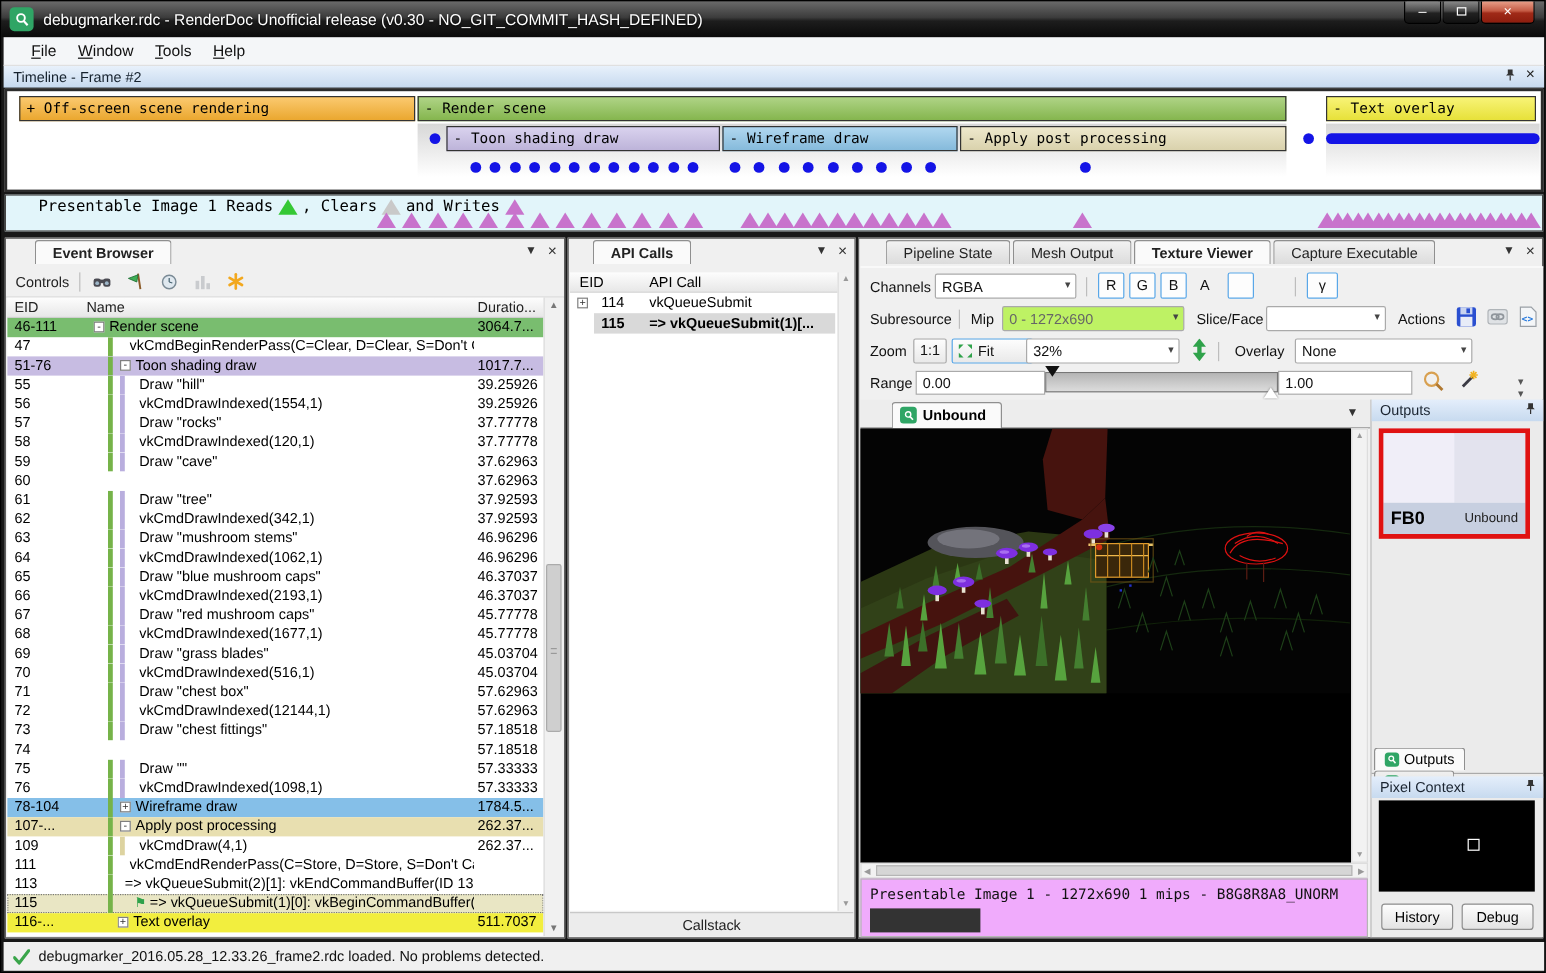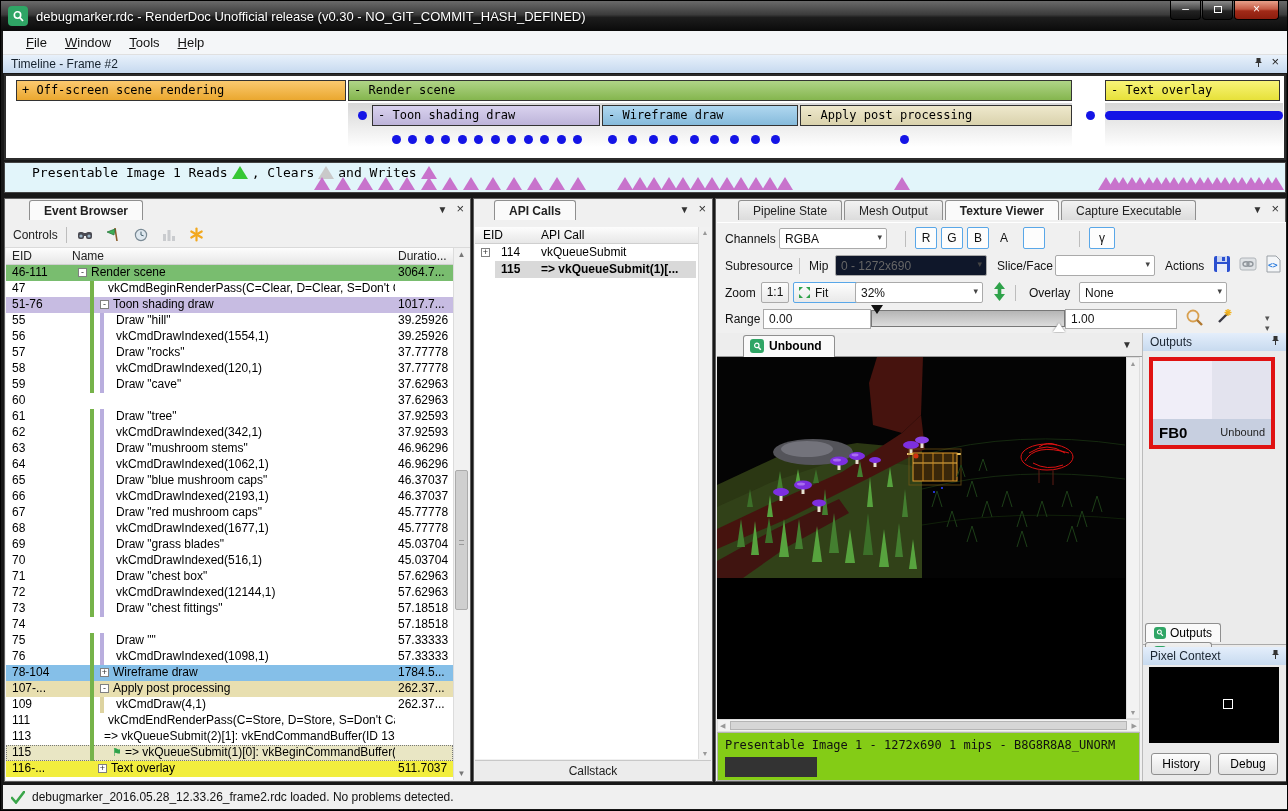--- a/index.html
+++ b/index.html
@@ -79,38 +79,38 @@
   .api-row { position:relative; height:17px; font-size:12px; padding-top:1px; }
   .api-row .sel { position:absolute; left:20px; right:2px; top:0; bottom:0; background:#d9d9d9; }
   .api-scroll { position:absolute; top:28px; right:1px; bottom:22px; width:13px; background:#f1f1f1; border-left:1px solid #ddd; }
   .api-callstack { position:absolute; left:1px; right:1px; bottom:1px; height:20px; background:#ececec; border-top:1px solid #c8c8c8; text-align:center; font-size:12px; color:#222; padding-top:3px; }
 
   
   .rp-controls { position:absolute; left:1px; top:23px; width:569px; height:111px; background:#f0f0f0; border-top:1px solid #fff; font-size:12px; color:#111; }
   .ctl { position:absolute; white-space:nowrap; }
   .combo { position:absolute; height:21px; background:#fff; border:1px solid #aaa; border-radius:2px; font-size:12px; padding:3px 16px 0 5px; overflow:hidden; }
   .combo:after { content:"▾"; position:absolute; right:4px; top:3px; font-size:9px; color:#444; }
-  .combo.disabled { background:#0f172a; color:#666; }
+  .combo.disabled { background:#bef264; color:#666; }
   .chanbtn { position:absolute; width:22px; height:22px; border:1px solid #59a7e8; background:#fdfdfd; text-align:center; line-height:20px; font-size:12px; color:#111; border-radius:2px; }
   .chanbtn.flat { border-color:transparent; background:transparent; }
   .wheel { width:15px; height:15px; border-radius:50%; background:conic-gradient(#f00,#ff0,#0f0,#0ff,#00f,#f0f,#f00); margin:2px auto; }
   .hatchsq { width:15px; height:15px; margin:2px auto; background:repeating-linear-gradient(45deg,#b9c6d2 0 2px,#e8edf2 2px 4px); }
   .pushbtn { position:absolute; height:21px; border:1px solid #aaa; background:linear-gradient(#fdfdfd,#e9e9e9); border-radius:2px; font-size:12px; text-align:center; }
   .slider { position:absolute; height:17px; background:linear-gradient(#b5b5b5,#dcdcdc); border:1px solid #777; }
   .slider .mk-l { position:absolute; left:-1px; top:-6px; width:0; height:0; border-left:6px solid transparent; border-right:6px solid transparent; border-top:9px solid #111; }
   .slider .mk-r { position:absolute; right:-1px; bottom:-6px; width:0; height:0; border-left:6px solid transparent; border-right:6px solid transparent; border-bottom:9px solid #fff; filter:drop-shadow(0 0 1px #777); }
   .rangebox { position:absolute; height:20px; background:#fff; border:1px solid #aaa; font-size:12px; padding:2px 0 0 5px; }
 
   .tv-tabbar { position:absolute; left:1px; top:134px; width:425px; height:24px; background:#ededed; border-bottom:1px solid #9a9a9a; }
   .tv-tab { position:absolute; left:26px; top:2px; height:22px; background:#fafafa; border:1px solid #8f8f8f; border-bottom:none; border-radius:3px 3px 0 0; font-size:12px; font-weight:bold; padding:3px 12px 0 6px; display:flex; gap:5px; }
   .tv-view { position:absolute; left:1px; top:158px; width:409px; height:362px; background:#000; overflow:hidden; }
   .tv-vscroll { position:absolute; left:410px; top:158px; width:14px; height:362px; background:#f2f2f2; border:1px solid #ddd; }
   .tv-hscroll { position:absolute; left:1px; top:520px; width:423px; height:13px; background:#f2f2f2; border:1px solid #ddd; }
   .tv-hscroll .thumb { position:absolute; left:12px; right:12px; top:1px; bottom:1px; background:#d6d6d6; border:1px solid #b5b5b5; }
-  .tv-status { position:absolute; left:1px; top:533px; width:423px; height:49px; background:#84cc16; border:1px solid #b5b5b5; }
+  .tv-status { position:absolute; left:1px; top:533px; width:423px; height:49px; background:#f0abfc; border:1px solid #b5b5b5; }
   .tv-status .txt { font-family:"DejaVu Sans Mono", monospace; font-size:12px; color:#111; padding:5px 0 0 7px; white-space:nowrap; }
   .tv-status .swatch { position:absolute; left:7px; top:24px; width:92px; height:20px; background:#333; }
 
   .out-strip { position:absolute; left:426px; top:134px; width:144px; height:448px; background:#ebebeb; border-left:1px solid #bbb; }
   .mini-header { height:18px; background:linear-gradient(#e4eefb,#c7daef); font-size:12px; color:#1a2430; padding:2px 0 0 7px; position:relative; }
   .mini-header .pin { position:absolute; right:6px; top:2px; }
   .fb-tile { position:absolute; left:6px; top:24px; width:126px; height:92px; border:4px solid #e01212; background:#ededf5; }
   .fb-tile .half { position:absolute; top:0; bottom:26px; width:50%; }
   .fb-tile .h-l { left:0; background:#f0eef8; } .fb-tile .h-r { right:0; background:#e3e3ee; }
   .fb-band { position:absolute; left:0; right:0; bottom:0; height:26px; background:#c7cfe0; display:flex; align-items:center; justify-content:space-between; padding:0 6px; }
@@ -635,21 +635,21 @@
 
   <div class="panel" style="left:714px; top:197px; width:571px; height:584px;">
     <div class="tabbar" id="rptabs"><div class="tab" style="margin-left: 22px;">Pipeline State</div><div class="tab">Mesh Output</div><div class="tab active">Texture Viewer</div><div class="tab">Capture Executable</div><div class="tab-icons">
           <span>▼</span>
           <span class="xglyph">×</span>
         </div></div>
 
     <div class="rp-controls">
       
       <span class="ctl" style="left:8px; top:9px;">Channels</span>
-      <div class="combo" style="left:62px; top:5px; width:108px;">RGBA</div>
+      <div class="combo" style="left:62px; top:5px; width:118px;">RGBA</div>
       <div class="vsep" style="position:absolute; left:188px; top:8px;"></div>
       <span id="chanbtns"></span>
       <div class="chanbtn" style="left:306px; top:4px;"><span class="wheel"></span></div>
       <div class="chanbtn flat" style="left:332px; top:4px;"><span class="hatchsq"></span></div>
       <div class="vsep" style="position:absolute; left:362px; top:8px;"></div>
       <div class="chanbtn" style="left:372px; top:4px; width:26px;">γ</div>
       
       <span class="ctl" style="left:8px; top:36px;">Subresource</span>
       <div class="vsep" style="position:absolute; left:82px; top:35px;"></div>
       <span class="ctl" style="left:92px; top:36px;">Mip</span>

